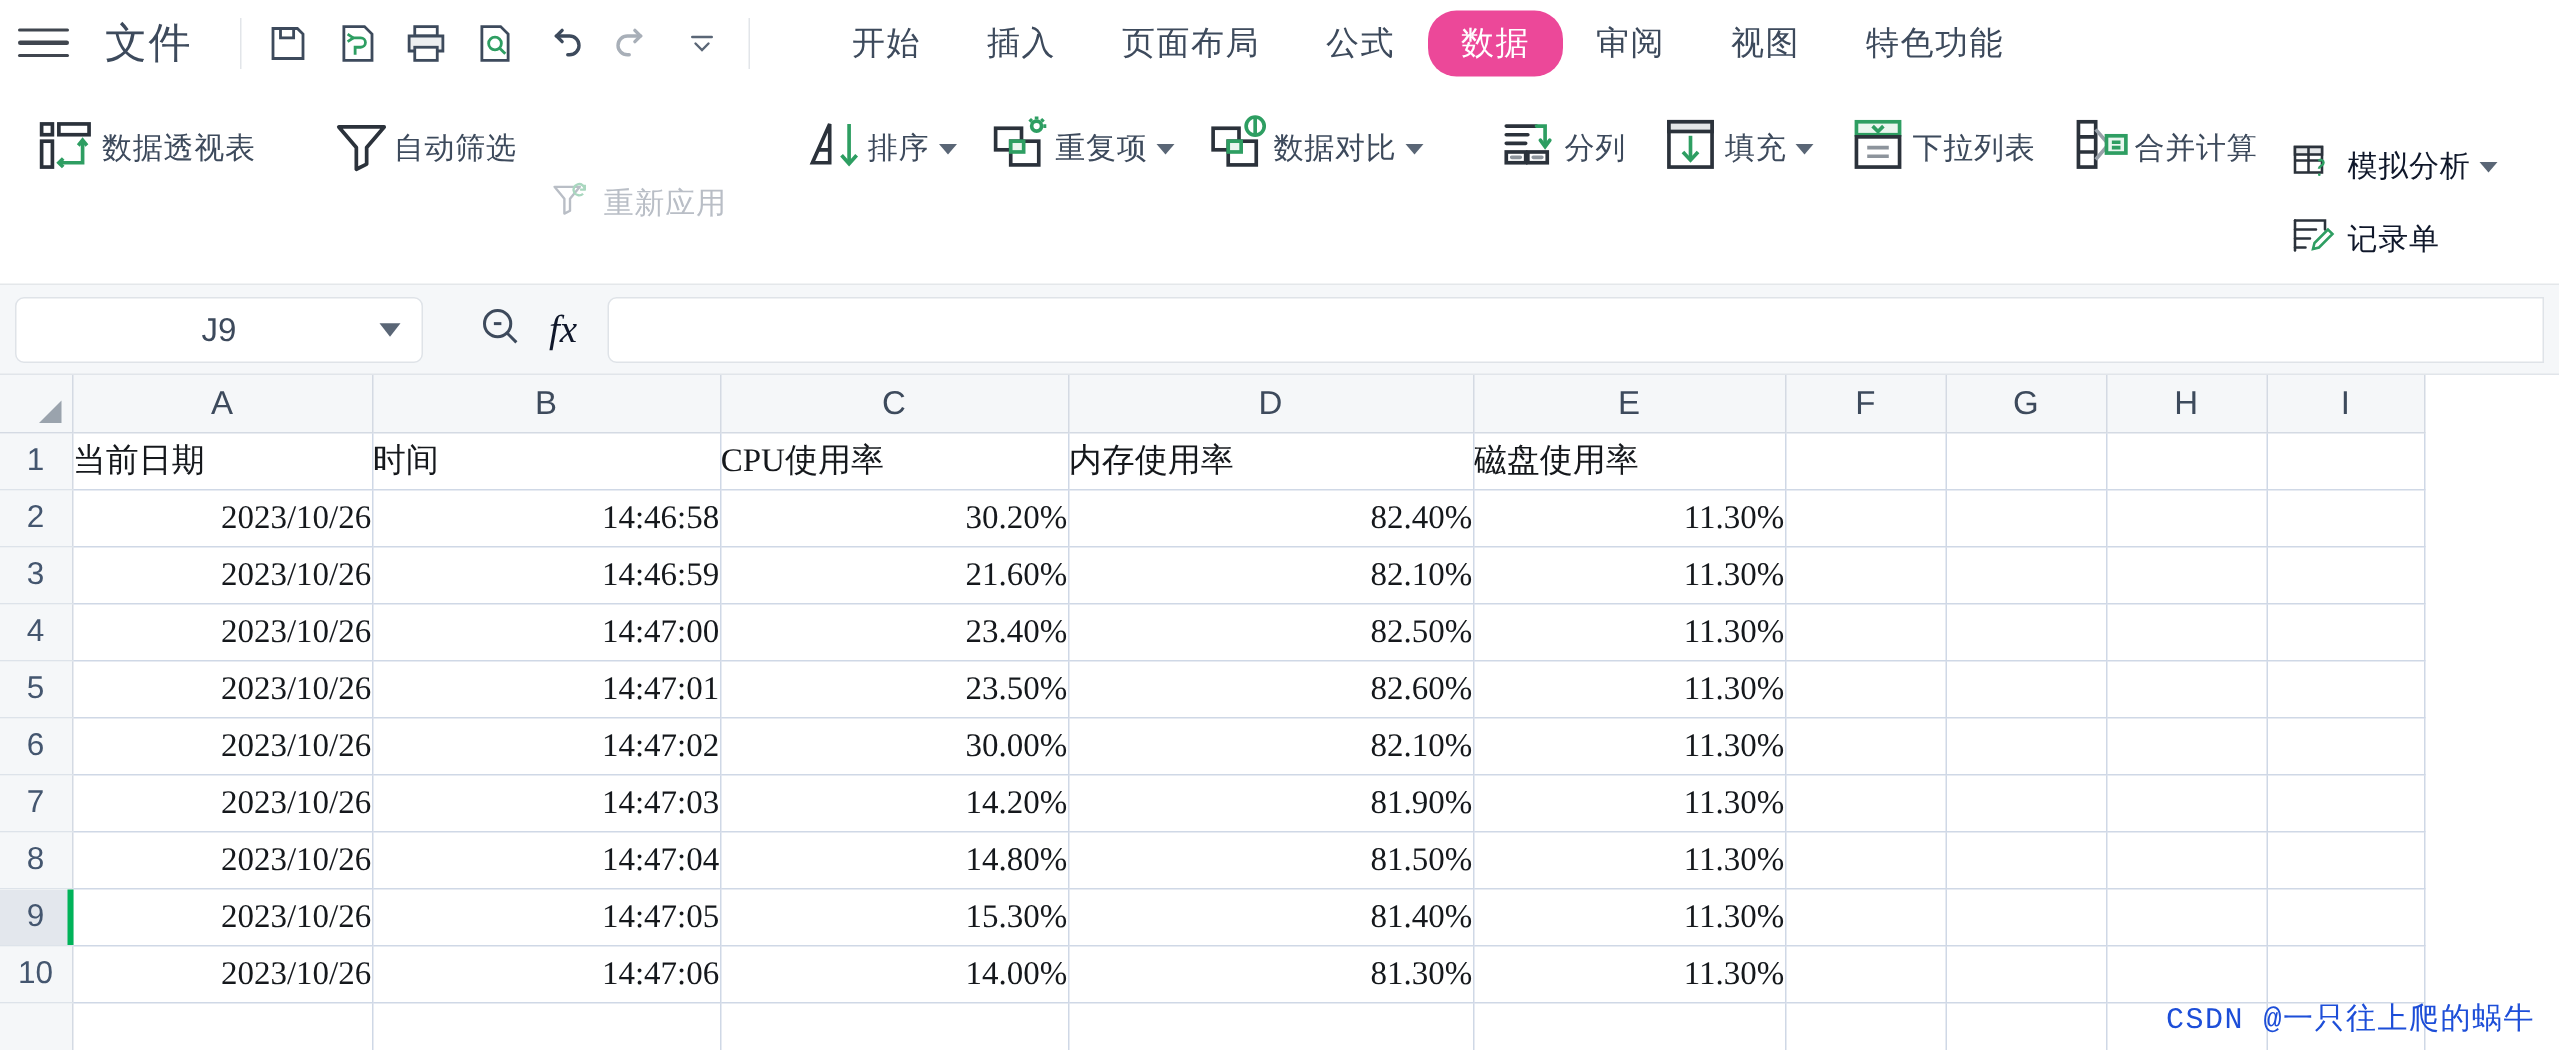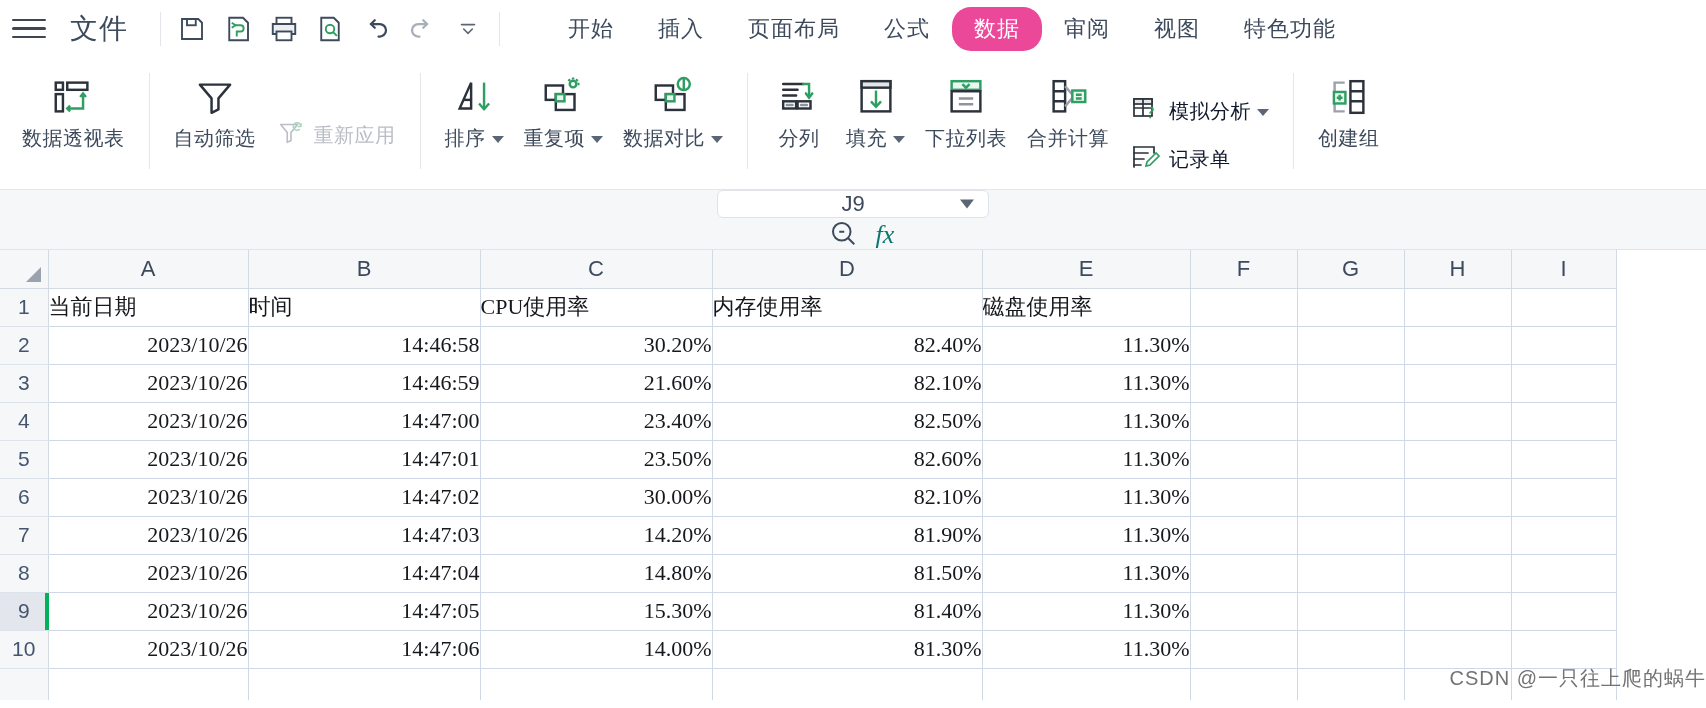--- a/index.html
+++ b/index.html
@@ -55,21 +55,21 @@
     border-bottom: 1px solid #e4e7ea;
     padding-left: 4px;
   }
   .rgroup {
     display: flex; align-items: flex-start; height: 100%;
     padding: 10px 8px 0 8px;
   }
   .rsep { width: 1px; background: #e4e7ea; margin: 16px 6px 20px 6px; align-self: stretch; }
 
   .ritem {
-    display: flex; flex-direction: column; align-items: center; justify-content: flex-start;
+    display: flex; align-items: center; justify-content: flex-start;
     min-width: 74px; padding: 4px 10px; cursor: pointer;
     color: #3d4a5c;
   }
   .ritem .ric { height: 52px; display: flex; align-items: center; justify-content: center; }
   .ritem .rlbl { font-size: 20px; white-space: nowrap; margin-top: 2px; letter-spacing: .5px; }
   .caretd { display:inline-block; margin-left:6px; border-left:6px solid transparent;
             border-right:6px solid transparent; border-top:7px solid #5a6676; vertical-align: middle;}
 
   
   .rstack { display:flex; flex-direction:column; justify-content:center; height:100%; padding: 14px 4px 0 4px; gap: 8px;}
@@ -77,36 +77,35 @@
   .rrow .rlbl2 { font-size: 20px; color: #0f172a; white-space:nowrap; letter-spacing:.5px;}
   .rrow.disabled .rlbl2 { color: #b9bec6; }
 
   
   .formulabar {
     height: 60px;
     background: #f5f7f9;
     display: flex; align-items: center;
     padding: 0 10px;
     border-bottom: 1px solid #e1e5ea;
-    flex-direction: column;
   }
   .namebox {
     width: 272px; height: 44px;
     background: #ffffff; border: 1px solid #dfe3e8; border-radius: 6px;
     display: flex; align-items: center; justify-content: center;
     position: relative;
     font-size: 22px; color: #3d4a5c;
   }
   .namebox .nb-caret {
     position: absolute; right: 14px; top: 50%; transform: translateY(-50%);
     border-left: 7px solid transparent; border-right: 7px solid transparent;
     border-top: 9px solid #5a6676;
   }
   .fb-icons { display: flex; align-items: center; gap: 18px; margin: 0 20px 0 36px; }
-  .fx-label { font-size: 26px; font-style: italic; font-family: "Liberation Serif", serif; color: #0f766e;}
+  .fx-label { font-size: 26px; font-style: italic; font-family: "Liberation Serif", serif; color: #0f172a;}
   .fxinput {
     flex: 1; height: 44px; background: #ffffff;
     border: 1px solid #dfe3e8; border-top-left-radius:6px; border-bottom-left-radius:6px;
     padding: 0 10px; font-size: 20px; color: #22272e; outline: none;
     font-family: "Liberation Serif", serif;
   }
 
   
   .gridwrap { position: relative; width: 1706px; height: 450px; overflow: hidden; background:#fff;}
   table.sheet { border-collapse: collapse; table-layout: fixed; }
@@ -141,23 +140,23 @@
     height: 38px;
     border-right: 1px solid #cfd8e6; border-bottom: 1px solid #cfd8e6;
     font-family: "Liberation Serif", serif;
     font-size: 22px; color: #15181c;
     padding: 0 9px; vertical-align: middle; white-space: nowrap; overflow: hidden;
   }
   td.cell.l { text-align: left; }
   td.cell.r { text-align: right; }
 
   .watermark {
-    position: absolute; right: 0; bottom: 8px;
-    font-size: 20px; color: #737373; letter-spacing: 1px;
-    font-family: Liberation Sans, sans-serif;
+    position: absolute; right: 16px; bottom: 8px;
+    font-size: 20px; color: #1d4ed8; letter-spacing: 1px;
+    font-family: Liberation Mono, monospace;
     pointer-events: none;
   }
 </style>
 </head>
 <body>
 
 <div class="topbar">
 
   <div class="hamburger">
     <span></span>

